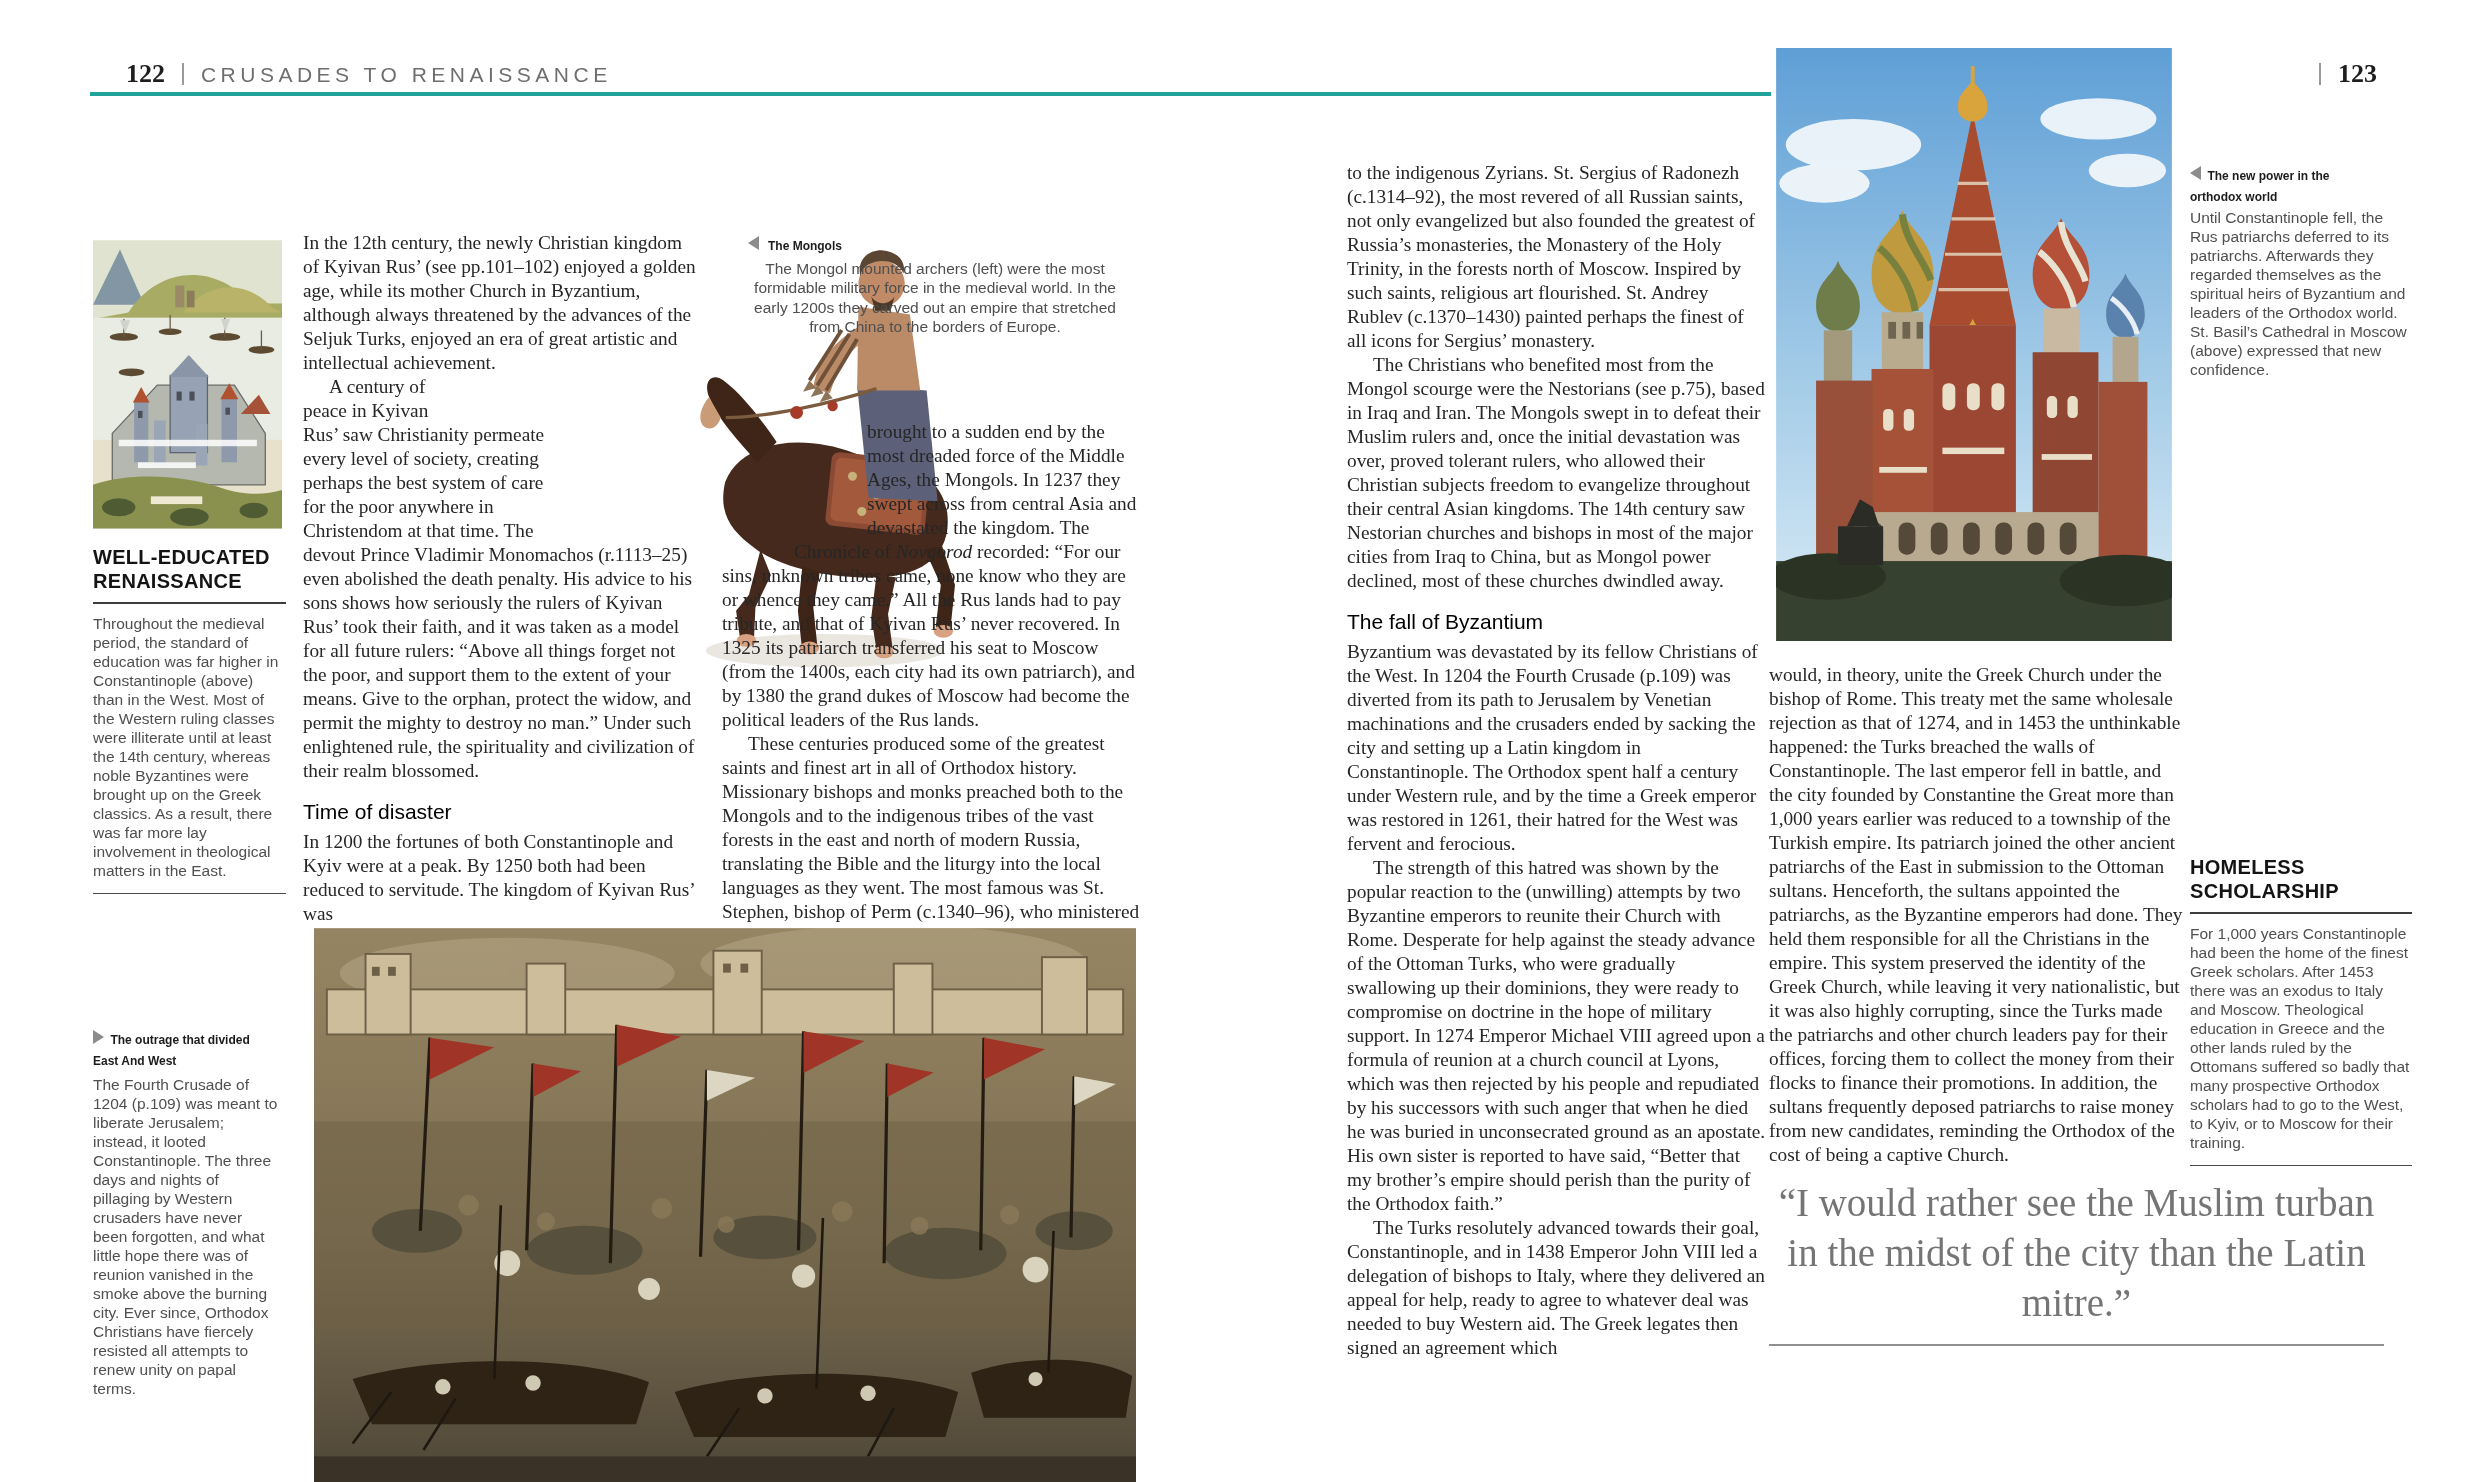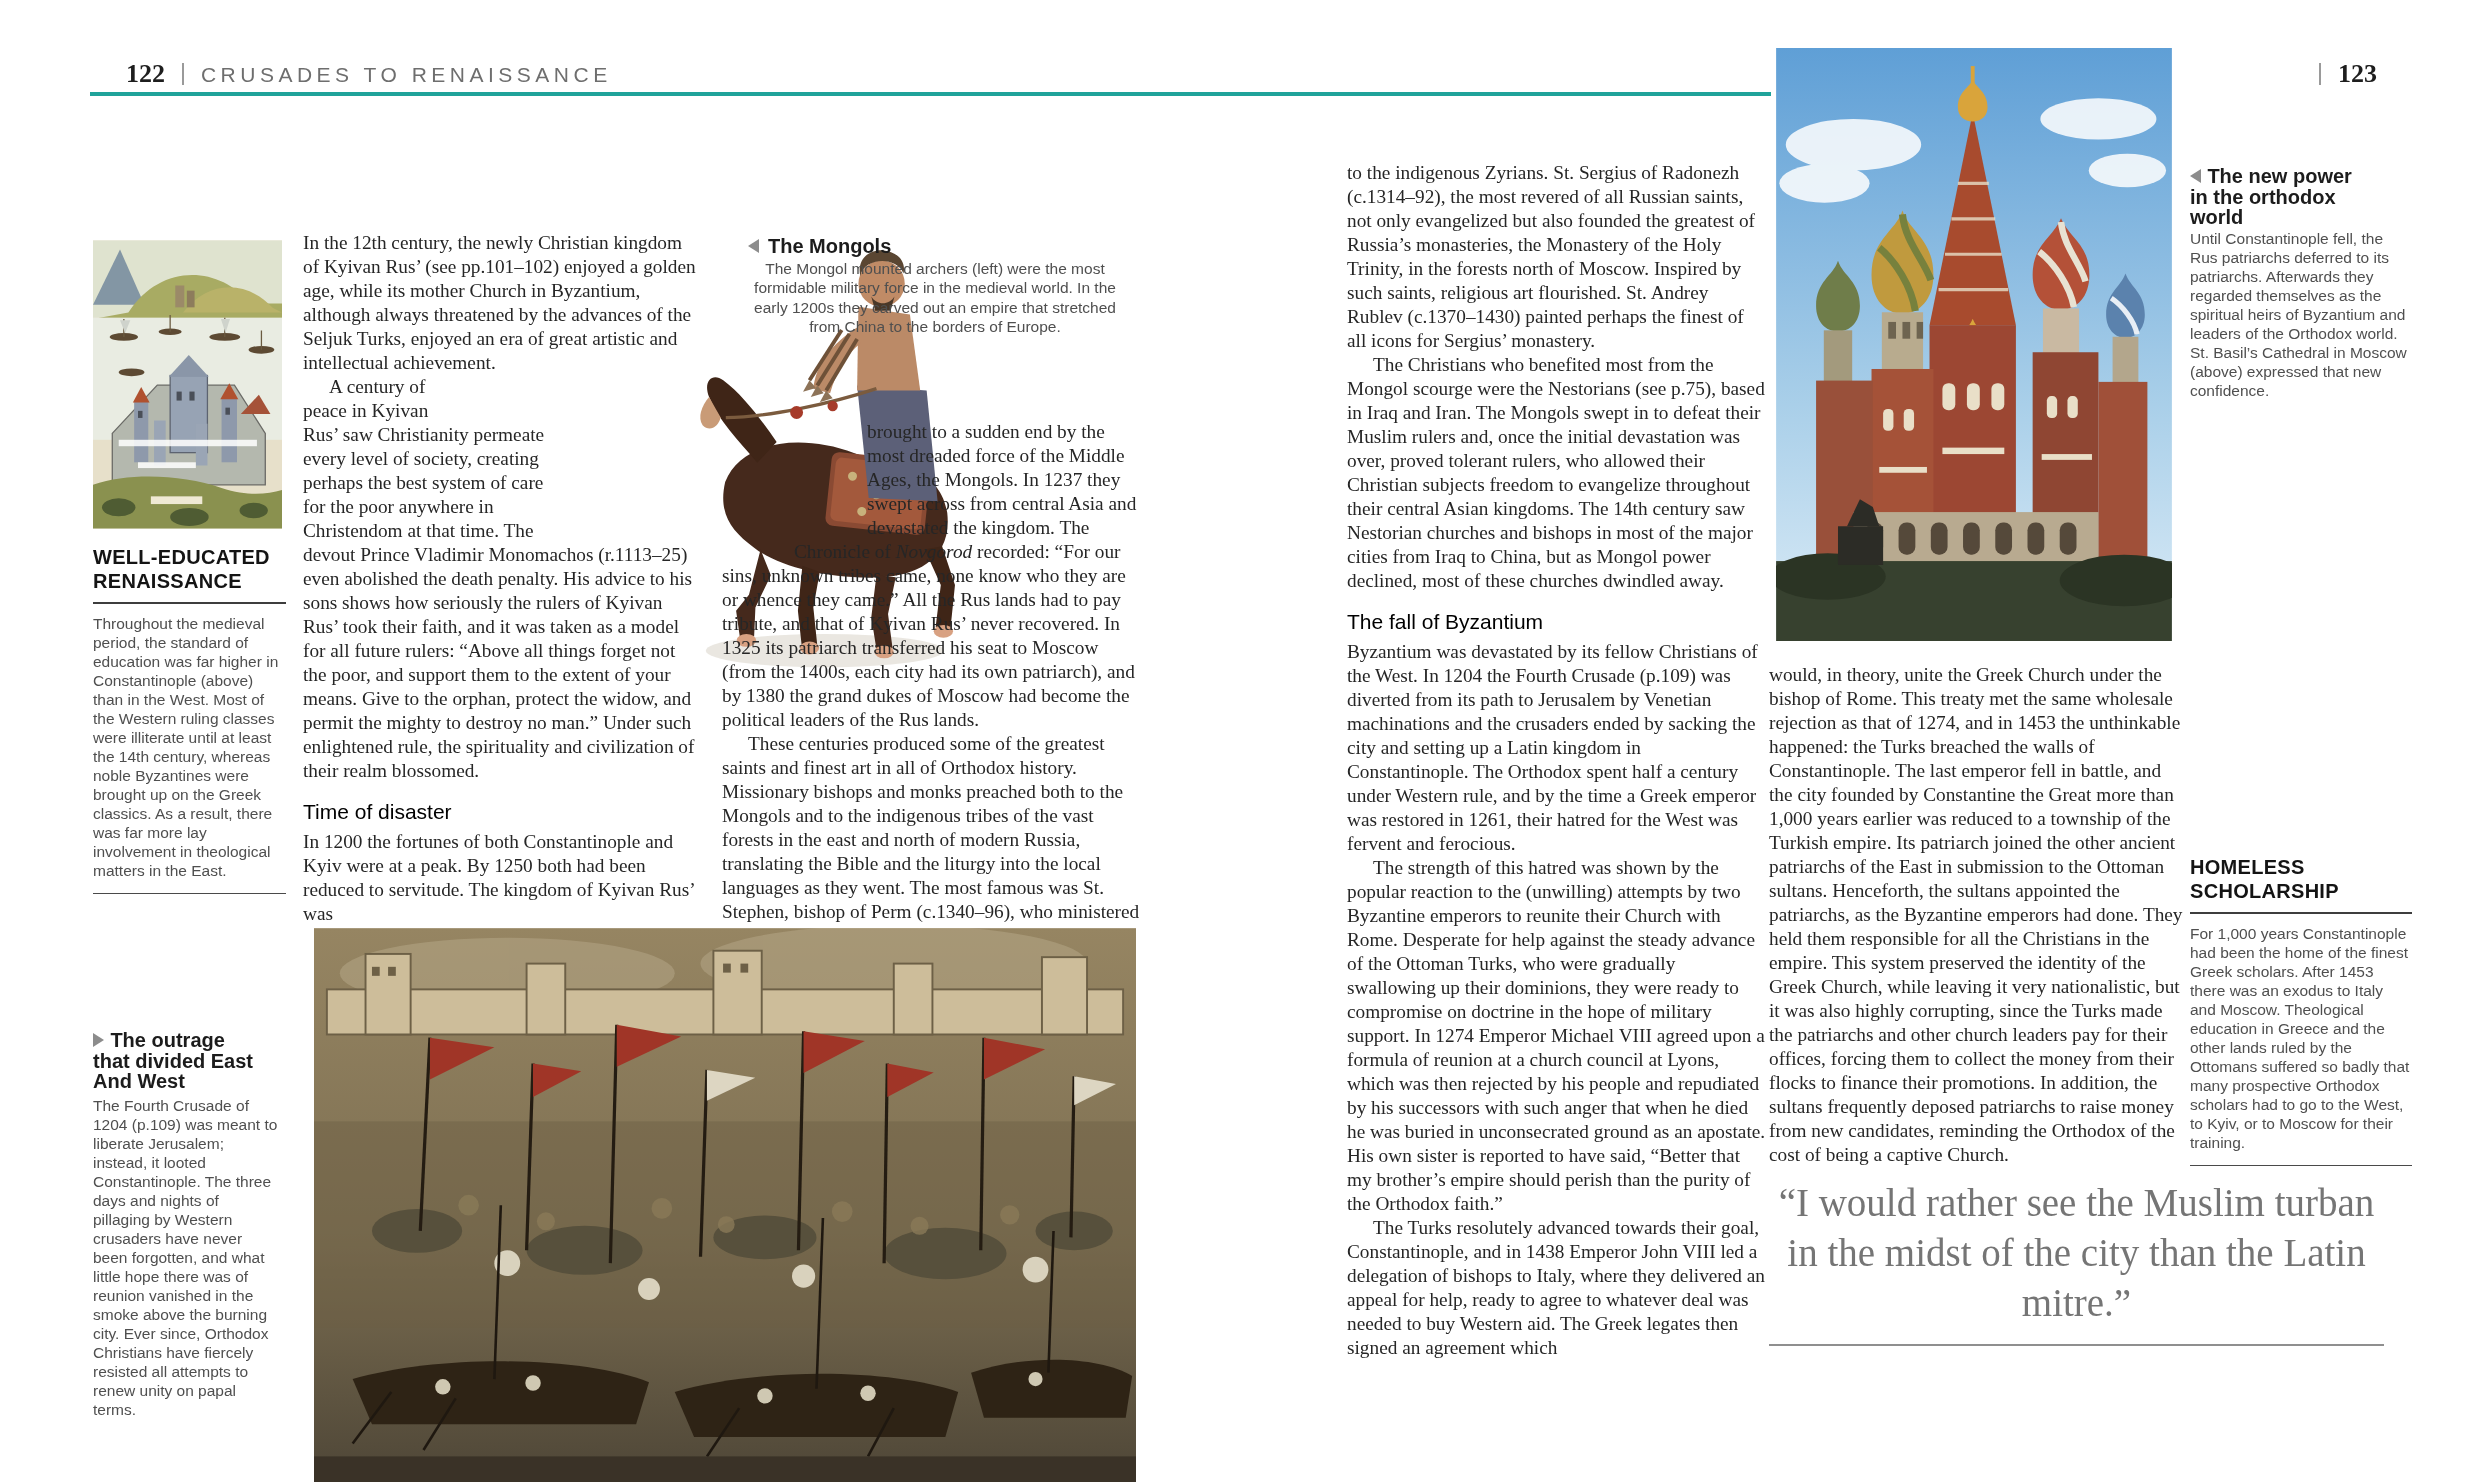--- a/index.html
+++ b/index.html
@@ -30,21 +30,21 @@
   .fr2{float:right;clear:right;width:134px;height:126px;}
   .fl1{float:left;width:145px;height:97px;}
   .fl2{float:left;clear:left;width:72px;height:24.5px;}
 
   
   .boxTitle{font-family:"Liberation Sans",sans-serif;font-weight:bold;font-size:20px;line-height:24px;
             color:#141414;letter-spacing:0.3px;}
   .boxRule{height:1.9px;background:#3d3d3d;margin:9px 0 10.3px 0;}
   .boxRuleThin{height:1.3px;background:#4a4a4a;margin-top:13px;}
   .capBody,.boxBody{font-family:"Liberation Sans",sans-serif;font-size:15.5px;line-height:19px;color:#4f4f4f;}
-  .capTitle{font-family:"Liberation Sans",sans-serif;font-weight:bold;font-size:20px;line-height:20.6px;color:#1c1c1c;}
+  .capTitle{font-family:"Liberation Sans",sans-serif;font-weight:bold;font-size:12px;line-height:20.6px;color:#1c1c1c;}
   .tri-left{display:inline-block;width:0;height:0;border-top:7px solid transparent;
             border-bottom:7px solid transparent;border-right:11px solid #8c8c8c;margin-right:6.4px;}
   .tri-right{display:inline-block;width:0;height:0;border-top:7px solid transparent;
              border-bottom:7px solid transparent;border-left:11px solid #8c8c8c;margin-right:6.4px;}
 
   
   .mongCapBody{font-family:"Liberation Sans",sans-serif;font-size:15.5px;line-height:19.3px;color:#4f4f4f;text-align:center;}
 
   
   .quote{font-family:"Liberation Serif",serif;font-size:39px;line-height:50px;color:#757575;text-align:center;}

